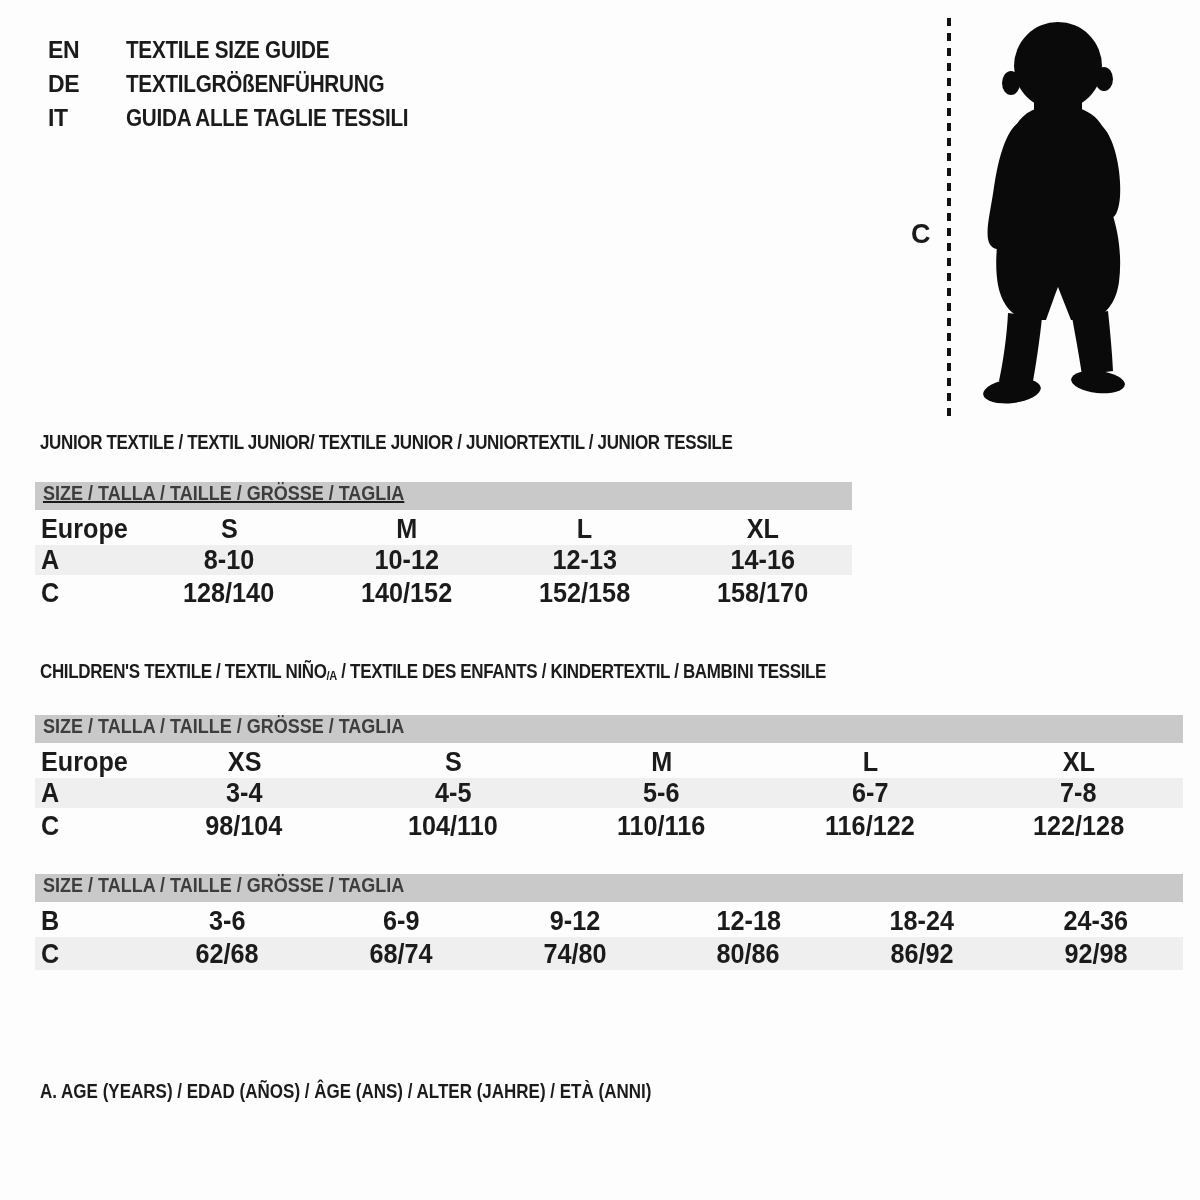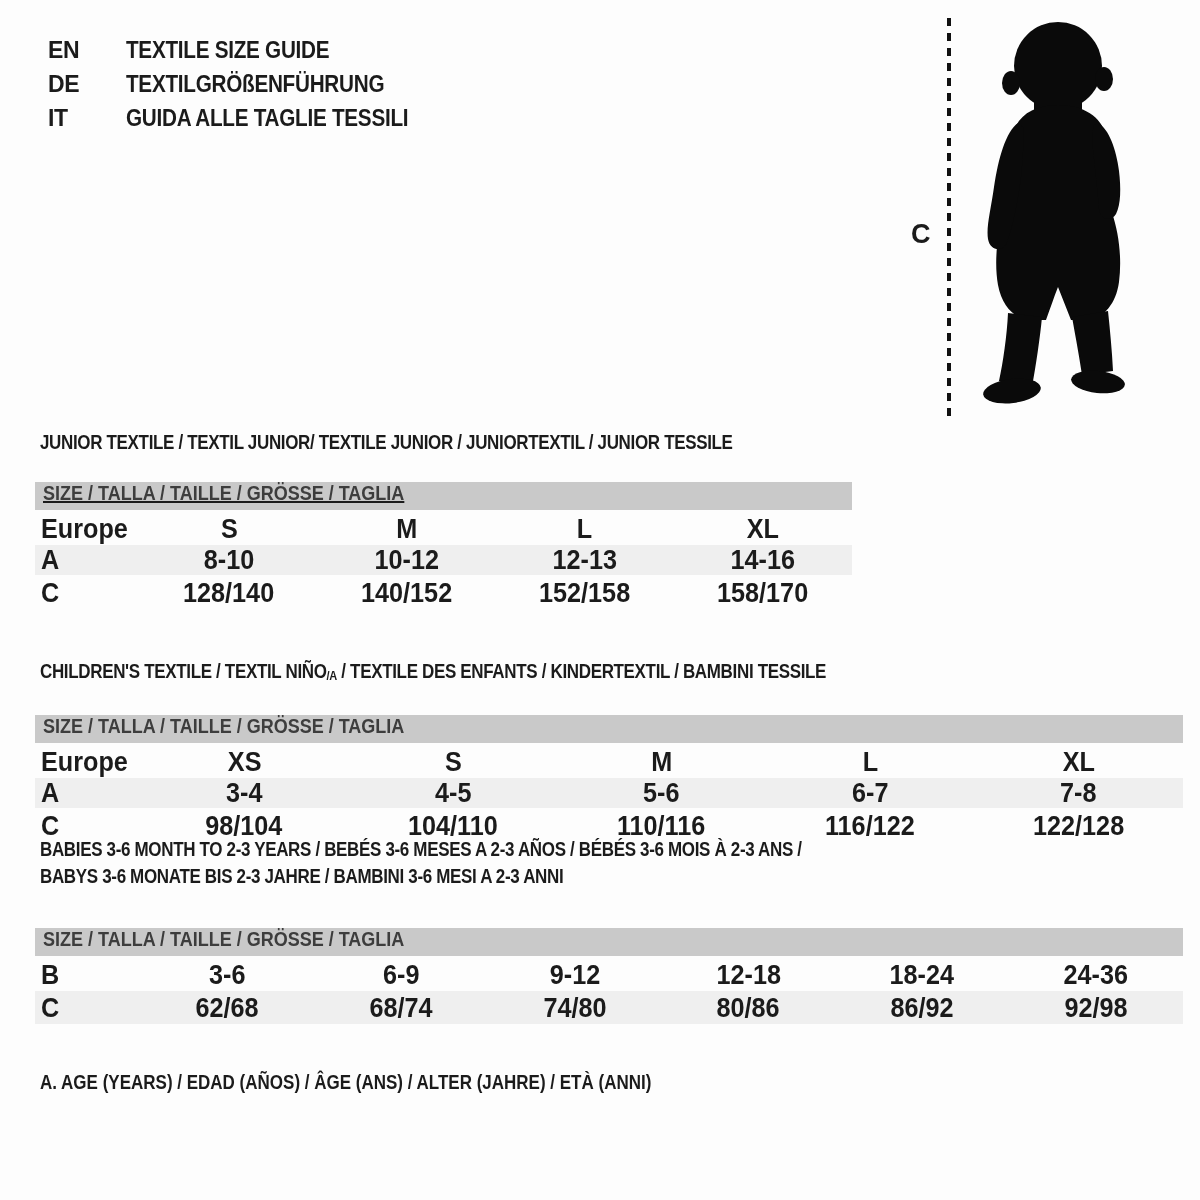--- a/index.html
+++ b/index.html
@@ -43,21 +43,21 @@
   .mt-jc { margin-top:27px; }
   .mt-b  { margin-top:38px; }
   .trow { display:flex; align-items:center; font-size:28px; }
   .trow.alt { background:#efefef; }
   .h33 { height:33px; } .h30 { height:30px; } .h35 { height:35px; }
   .rlabel { width:105px; padding-left:6px; }
   .cell { flex:1; text-align:center; }
 
   
   .legend { position:absolute; left:40px; top:1071px; }
-  .legend-line { height:32px; display:flex; align-items:flex-start; font-size:20px; }
+  .legend-line { height:32px; display:flex; align-items:flex-end; font-size:20px; }
 </style>
 </head>
 <body>
 
 <div class="lang-block">
   <div class="lang-row">
     <span class="lang-code">EN</span>
     <span class="lang-label cx90">TEXTILE SIZE GUIDE</span>
   </div>
   <div class="lang-row">
@@ -155,24 +155,20 @@
       <span class="cell"><span class="cxc">98/104</span></span>
       <span class="cell"><span class="cxc">104/110</span></span>
       <span class="cell"><span class="cxc">110/116</span></span>
       <span class="cell"><span class="cxc">116/122</span></span>
       <span class="cell"><span class="cxc">122/128</span></span>
     </div>
   </div>
 </div>
 
 <div class="section sec-babies">
-  <div class="section-title twolines">
-    <span class="cx85">BABIES 3-6 MONTH TO 2-3 YEARS / BEBÉS 3-6 MESES A 2-3 AÑOS / BÉBÉS 3-6 MOIS À 2-3 ANS /</span><br>
-    <span class="cx85">BABYS 3-6 MONATE BIS 2-3 JAHRE / BAMBINI 3-6 MESI A 2-3 ANNI</span>
-  </div>
   <div class="size-table mt-b">
     <div class="tbar">
         <span class="cx90">SIZE / TALLA / TAILLE / GRÖSSE / TAGLIA</span>
       </div>
     <div class="trow h33">
       <span class="rlabel"><span class="cx90">B</span></span>
       <span class="cell"><span class="cxc">3-6</span></span>
       <span class="cell"><span class="cxc">6-9</span></span>
       <span class="cell"><span class="cxc">9-12</span></span>
       <span class="cell"><span class="cxc">12-18</span></span>

